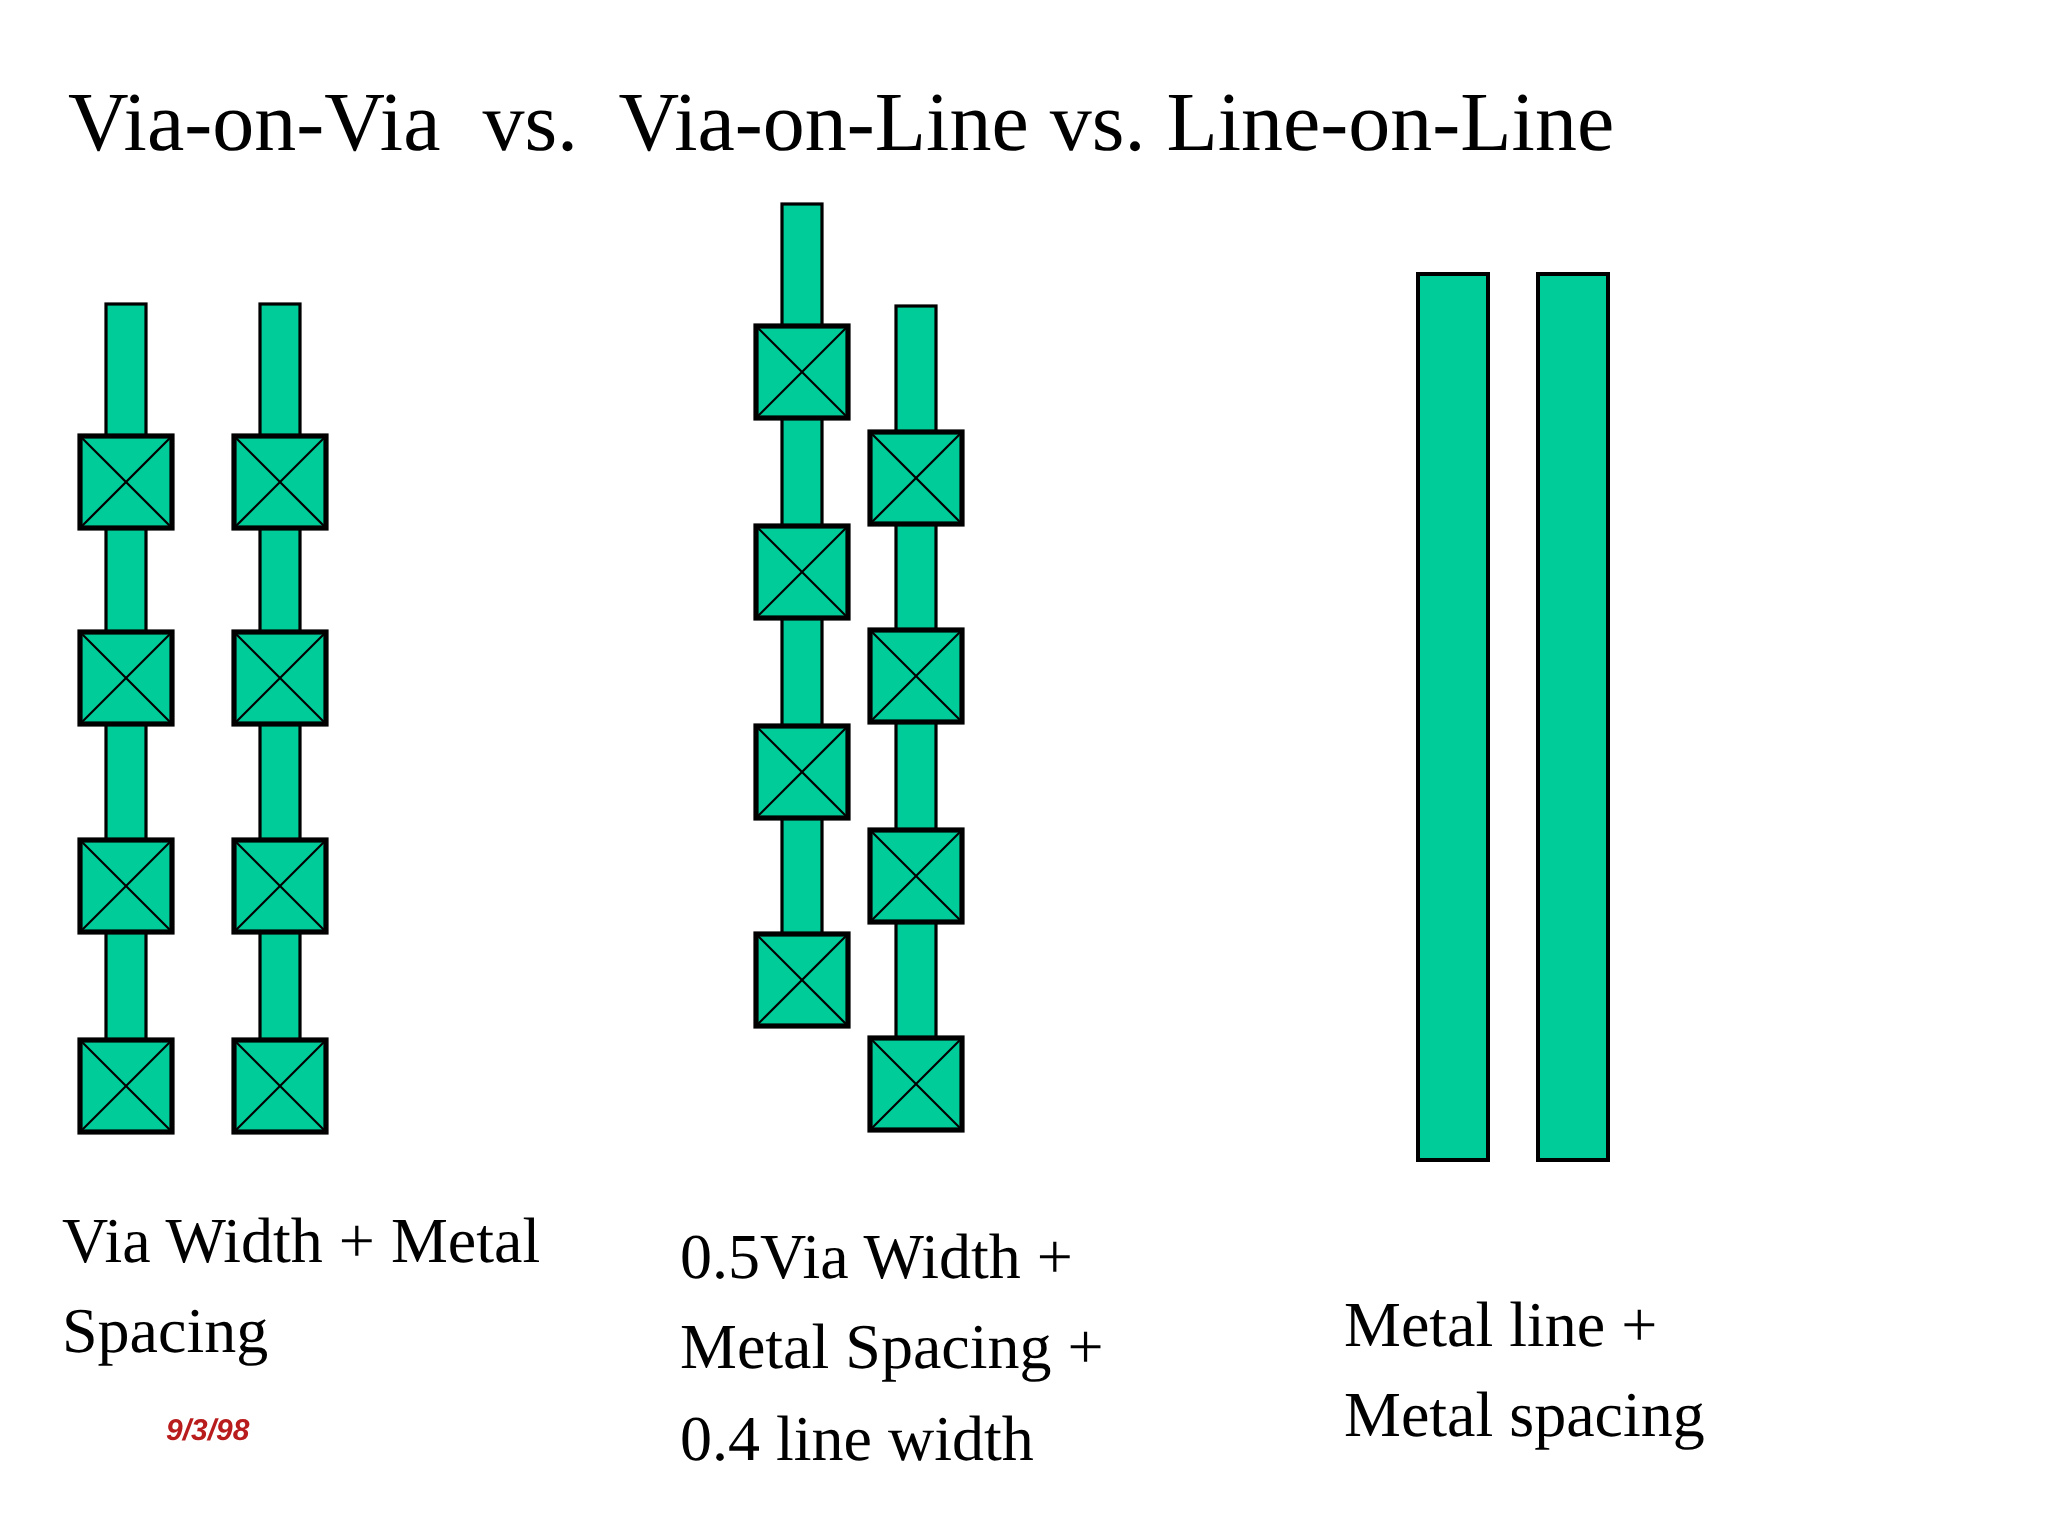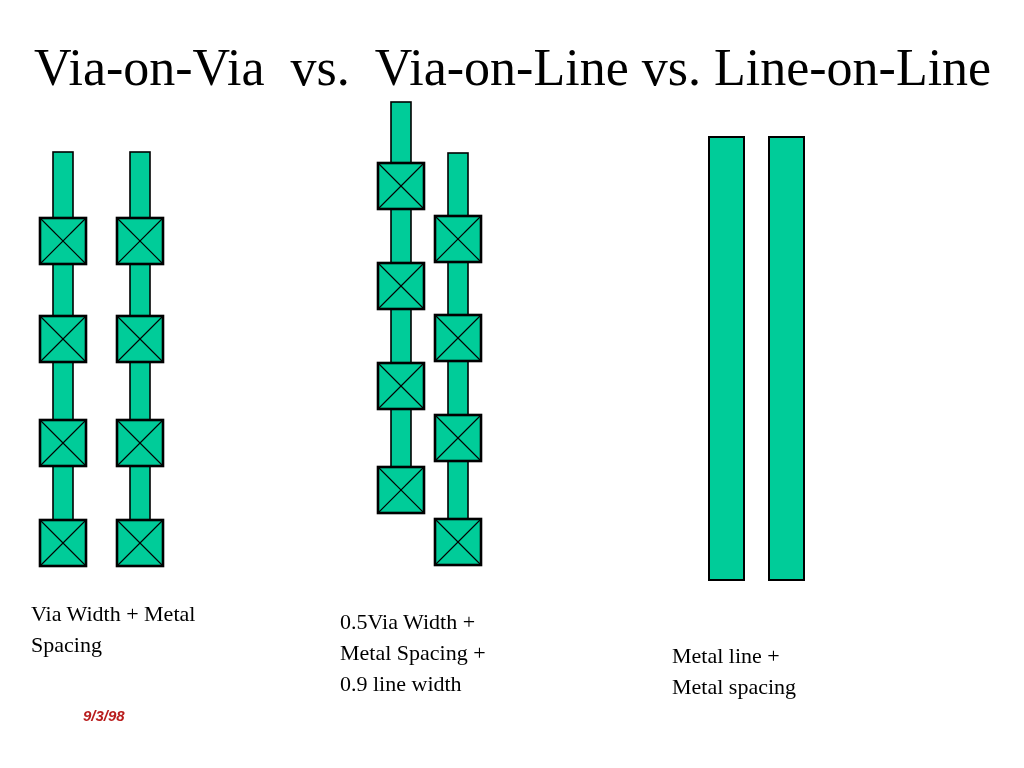--- a/index.html
+++ b/index.html
@@ -16,42 +16,42 @@
     font-family: "Liberation Serif", "DejaVu Serif", serif;
   }
 
   
   #slide-title {
     position: absolute;
     left: 34px;
     top: 38px;
     width: 960px;
     font-family: "Liberation Serif", "DejaVu Serif", serif;
-    font-size: 52px;
+    font-size: 42px;
     line-height: 1.15;
     color: #000000;
     white-space: pre;
     letter-spacing: 0px;
   }
 
   
   .figure-layer {
     position: absolute;
     left: 0;
     top: 0;
     width: 1024px;
     height: 768px;
     pointer-events: none;
   }
 
   
   .caption {
     position: absolute;
     font-family: "Liberation Serif", "DejaVu Serif", serif;
-    font-size: 22px;
+    font-size: 32px;
     line-height: 1.42;
     color: #000000;
     white-space: pre-line;
   }
   #caption-via-on-via   { left: 31px;  top: 598px; width: 270px; }
   #caption-via-on-line  { left: 340px; top: 606px; width: 260px; }
   #caption-line-on-line { left: 672px; top: 640px; width: 260px; }
 
   
   #date-stamp {
@@ -173,20 +173,20 @@
         <rect x="709" y="137" width="35" height="443" fill="#00CC99" stroke="#000000" stroke-width="2"></rect>
         <rect x="769" y="137" width="35" height="443" fill="#00CC99" stroke="#000000" stroke-width="2"></rect>
       </g>
     </svg>
 
   <div class="caption" id="caption-via-on-via">Via Width + Metal
 Spacing</div>
 
   <div class="caption" id="caption-via-on-line">0.5Via Width +
 Metal Spacing +
-0.9 line width</div>
+0.4 line width</div>
 
   <div class="caption" id="caption-line-on-line">Metal line +
 Metal spacing</div>
 
   <div id="date-stamp">9/3/98</div>
 
 </div>
 
 </body></html>

